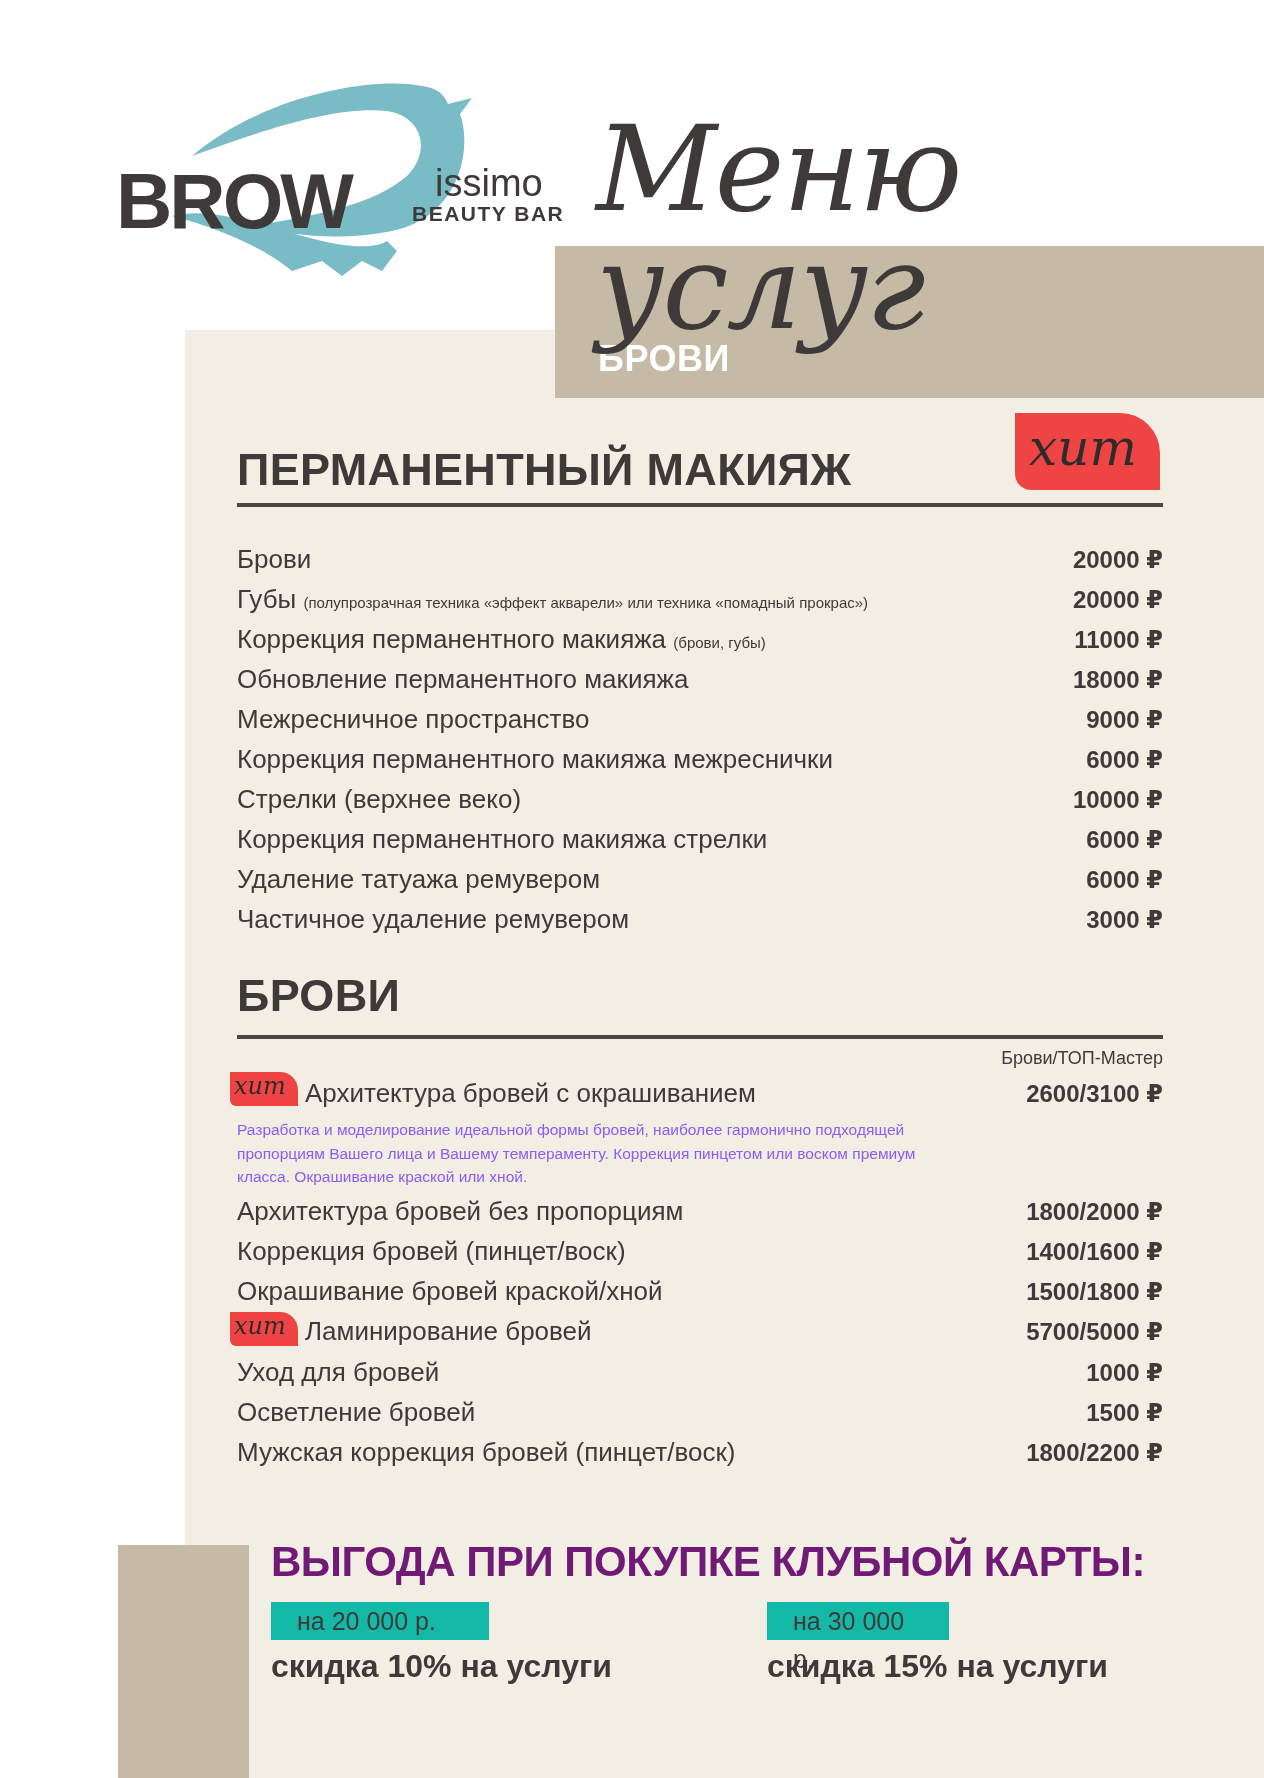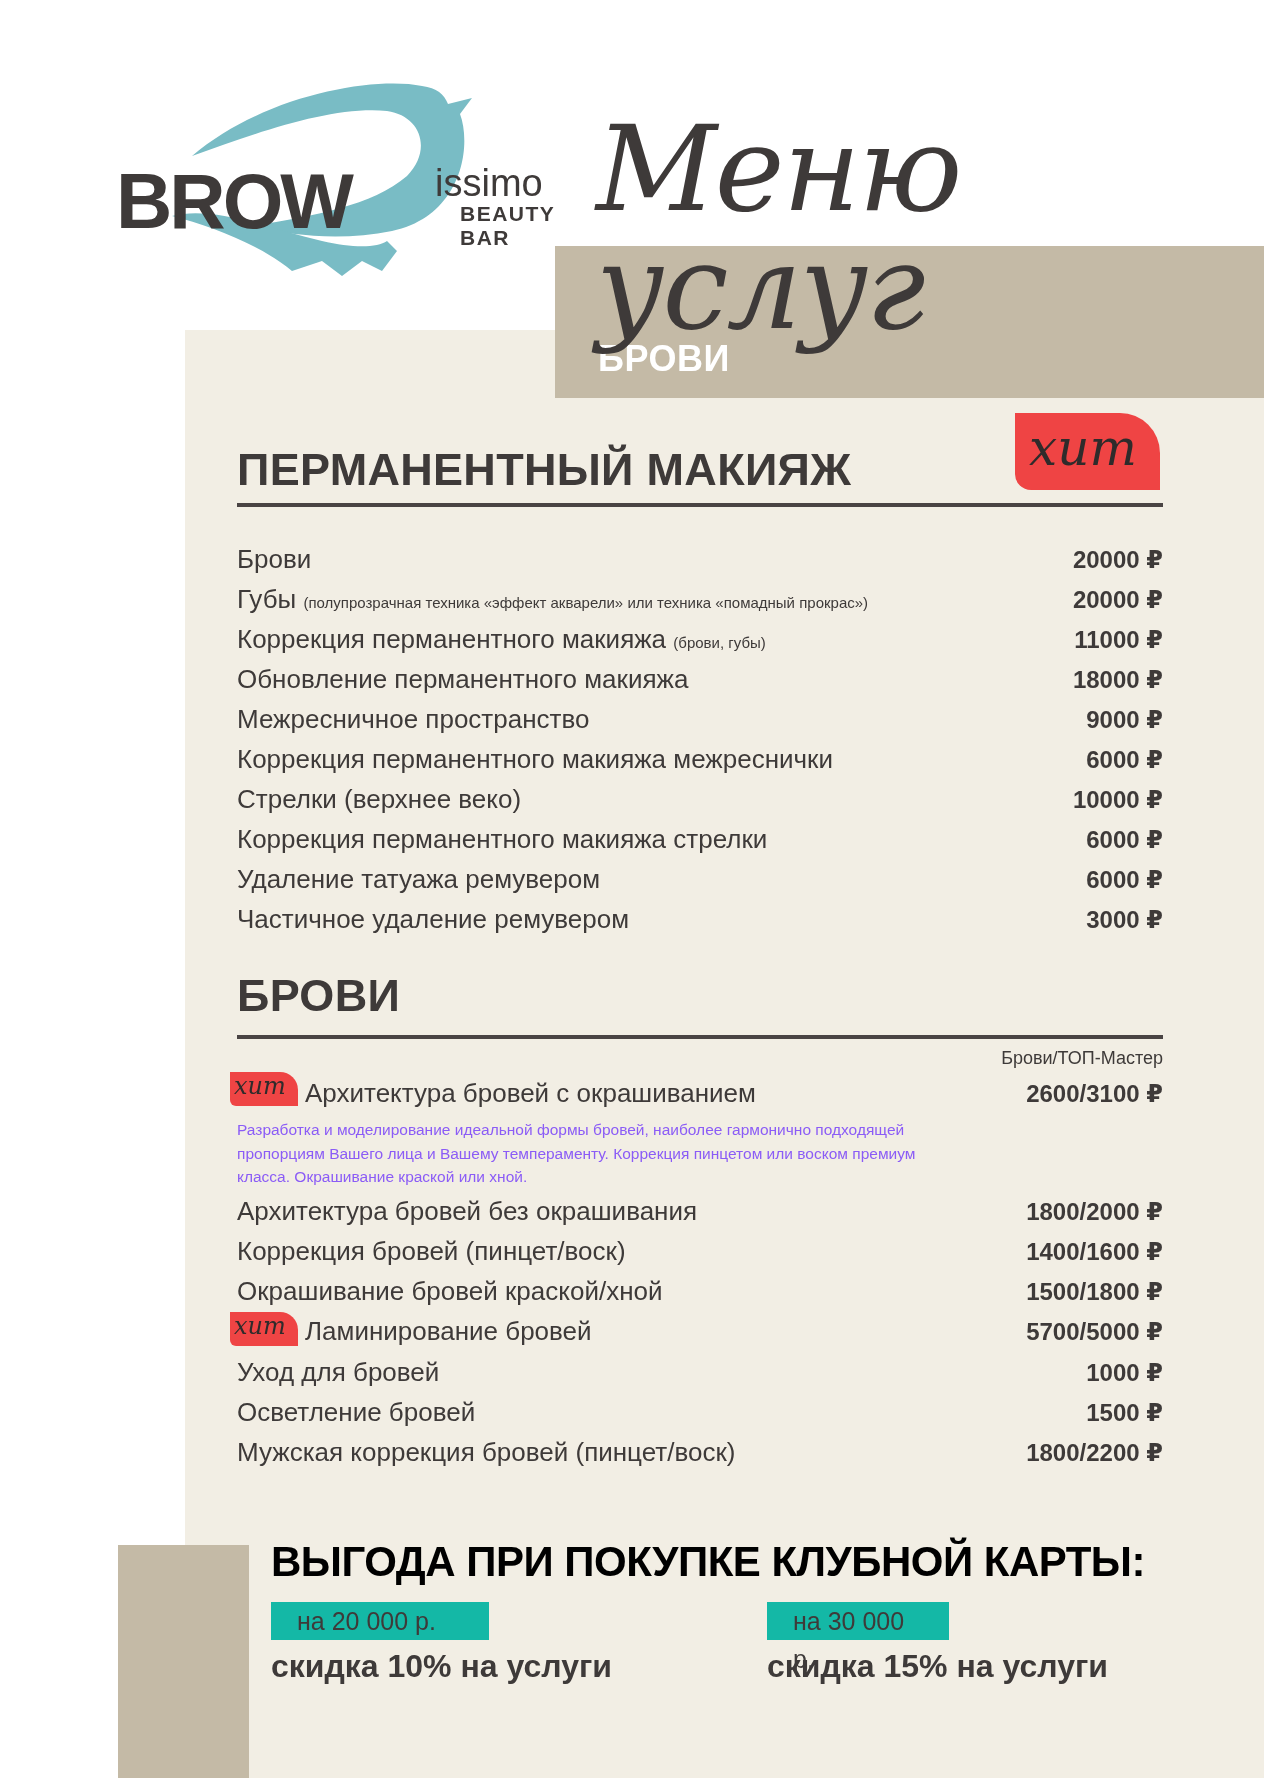--- a/index.html
+++ b/index.html
@@ -8,36 +8,36 @@
   .abs{position:absolute;}
   .cream{position:absolute;left:185px;top:330px;width:1079px;height:1448px;background:#f2eee4;}
   .taupe-top{position:absolute;left:555px;top:246px;width:709px;height:152px;background:#c4baa6;}
   .taupe-top .lbl{position:absolute;left:43px;top:92px;font-size:36px;font-weight:bold;color:#ffffff;letter-spacing:0.5px;}
   .taupe-bottom{position:absolute;left:118px;top:1545px;width:131px;height:233px;background:#c4baa6;}
   .script-title{position:absolute;left:596px;top:110px;font-family:"DejaVu Serif","Liberation Serif",serif;
        font-style:italic;font-size:118px;color:#3e3a39;letter-spacing:-2px;line-height:1;}
   .logo{position:absolute;left:112px;top:76px;width:460px;height:220px;}
   .logo .brow{position:absolute;left:4px;top:80px;font-size:78px;font-weight:bold;color:#3e3a39;letter-spacing:-3px;font-family:"Liberation Sans",sans-serif;}
   .logo .issimo{position:absolute;left:323px;top:86px;font-size:38px;color:#3e3a39;}
-  .logo .bar{position:absolute;left:300px;top:126px;font-size:21px;font-weight:bold;letter-spacing:1.5px;color:#3e3a39;margin-left:48px;}
+  .logo .bar{position:absolute;left:300px;top:126px;font-size:21px;font-weight:bold;letter-spacing:1.5px;color:#3e3a39;}
   .h-sec{position:absolute;left:237px;font-size:45px;font-weight:bold;color:#3e3a39;letter-spacing:0.3px;}
   .rule{position:absolute;left:237px;width:926px;height:4px;background:#4a4443;}
   .row{position:absolute;left:237px;width:926px;height:36px;display:flex;align-items:baseline;justify-content:space-between;}
   .row .name{font-size:26px;color:#3e3a39;white-space:nowrap;}
   .row .name small{font-size:15px;}
   .row .price{font-size:24px;font-weight:bold;color:#3e3a39;white-space:nowrap;}
   .hit{position:absolute;background:#ef4444;border-radius:0 22px 0 10px;}
   .hit span{position:absolute;font-family:"DejaVu Serif","Liberation Serif",serif;font-style:italic;color:#2f2b2b;}
   .hit-big{left:1015px;top:413px;width:145px;height:77px;border-radius:0 40px 0 16px;}
   .hit-big span{left:14px;top:6px;font-size:50px;}
   .hit-sm{width:68px;height:34px;border-radius:0 18px 0 6px;}
   .hit-sm span{left:4px;top:0px;font-size:24px;}
   .desc{position:absolute;left:237px;top:1118px;width:700px;font-size:15.5px;line-height:23.5px;color:#8b5cf6;}
   .col-head{position:absolute;right:101px;top:1048px;font-size:18px;color:#3e3a39;}
-  .promo-h{position:absolute;left:271px;top:1538px;font-size:42px;font-weight:bold;color:#000000;letter-spacing:-0.5px;white-space:nowrap;}
+  .promo-h{position:absolute;left:271px;top:1538px;font-size:42px;font-weight:bold;color:#701a75;letter-spacing:-0.5px;white-space:nowrap;}
   .pill{position:absolute;top:1602px;height:38px;background:#14b8a6;font-size:25px;color:#3e3a39;line-height:38px;padding:0 26px;box-sizing:border-box;}
   .disc{position:absolute;top:1648px;font-size:32px;font-weight:bold;color:#3e3a39;white-space:nowrap;}
 </style>
 </head>
 <body>
 
 <div class="cream"></div>
 <div class="taupe-top">
   <span class="lbl">БРОВИ</span>
 </div>
@@ -109,21 +109,21 @@
 <div class="hit hit-sm" style="left:230px;top:1072px;">
     <span>хит</span>
   </div>
 <div class="row" style="top:1078px;">
   <span class="name" style="padding-left:68px;">Архитектура бровей с окрашиванием</span>
   <span class="price">2600/3100 ₽</span>
 </div>
 <div class="desc">Разработка и моделирование идеальной формы бровей, наиболее гармонично подходящей пропорциям Вашего лица и Вашему темпераменту. Коррекция пинцетом или воском премиум класса. Окрашивание краской или хной.</div>
 
 <div class="row" style="top:1196px;">
-  <span class="name">Архитектура бровей без окрашивания</span>
+  <span class="name">Архитектура бровей без пропорциям</span>
   <span class="price">1800/2000 ₽</span>
 </div>
 <div class="row" style="top:1236px;">
   <span class="name">Коррекция бровей (пинцет/воск)</span>
   <span class="price">1400/1600 ₽</span>
 </div>
 <div class="row" style="top:1276px;">
   <span class="name">Окрашивание бровей краской/хной</span>
   <span class="price">1500/1800 ₽</span>
 </div>

